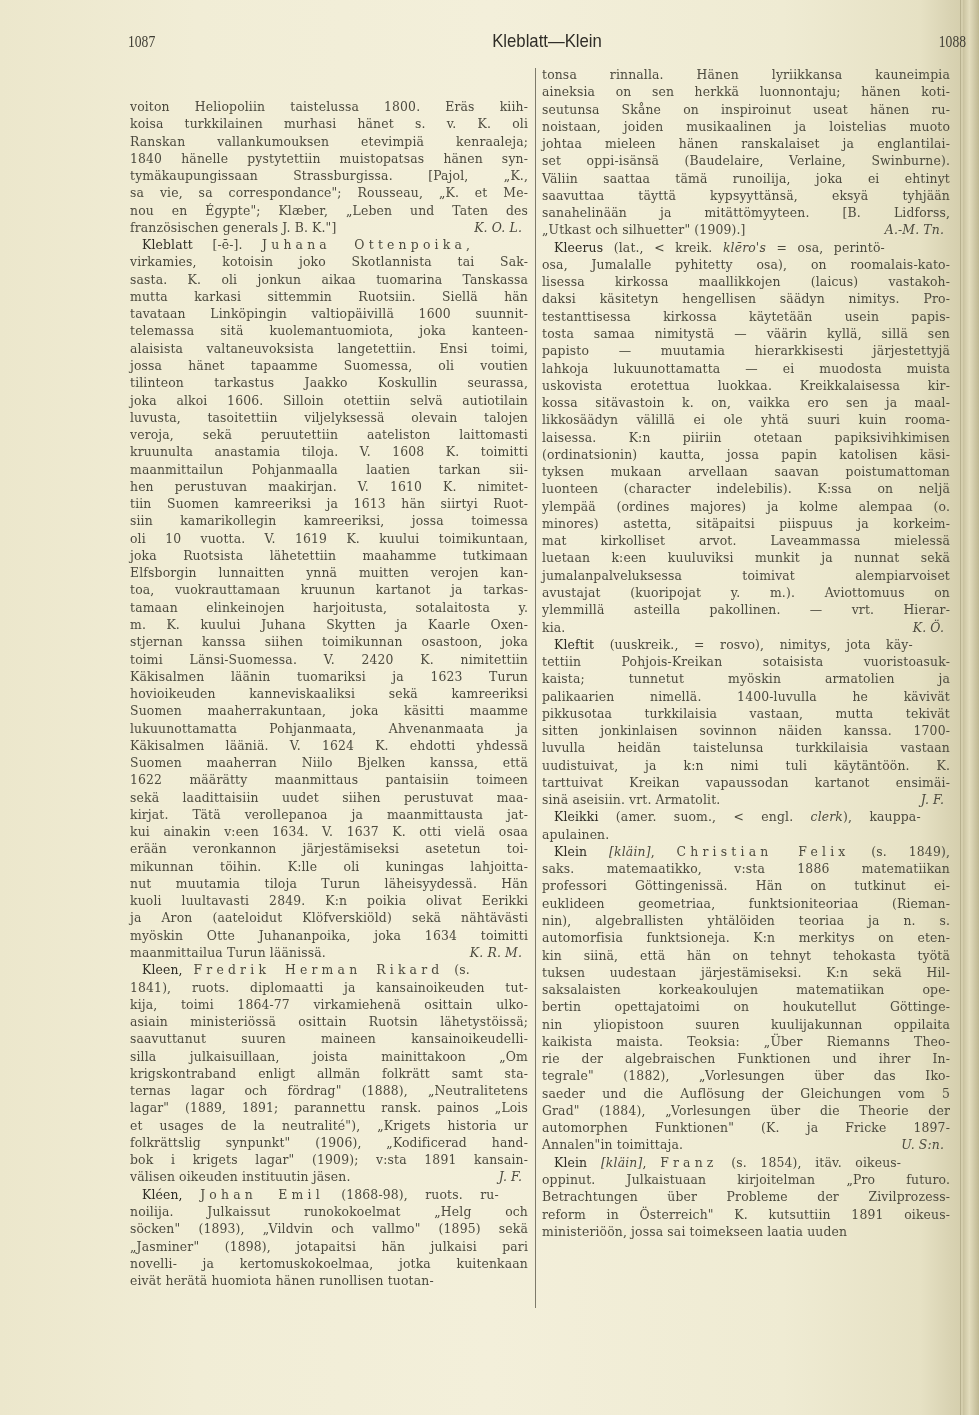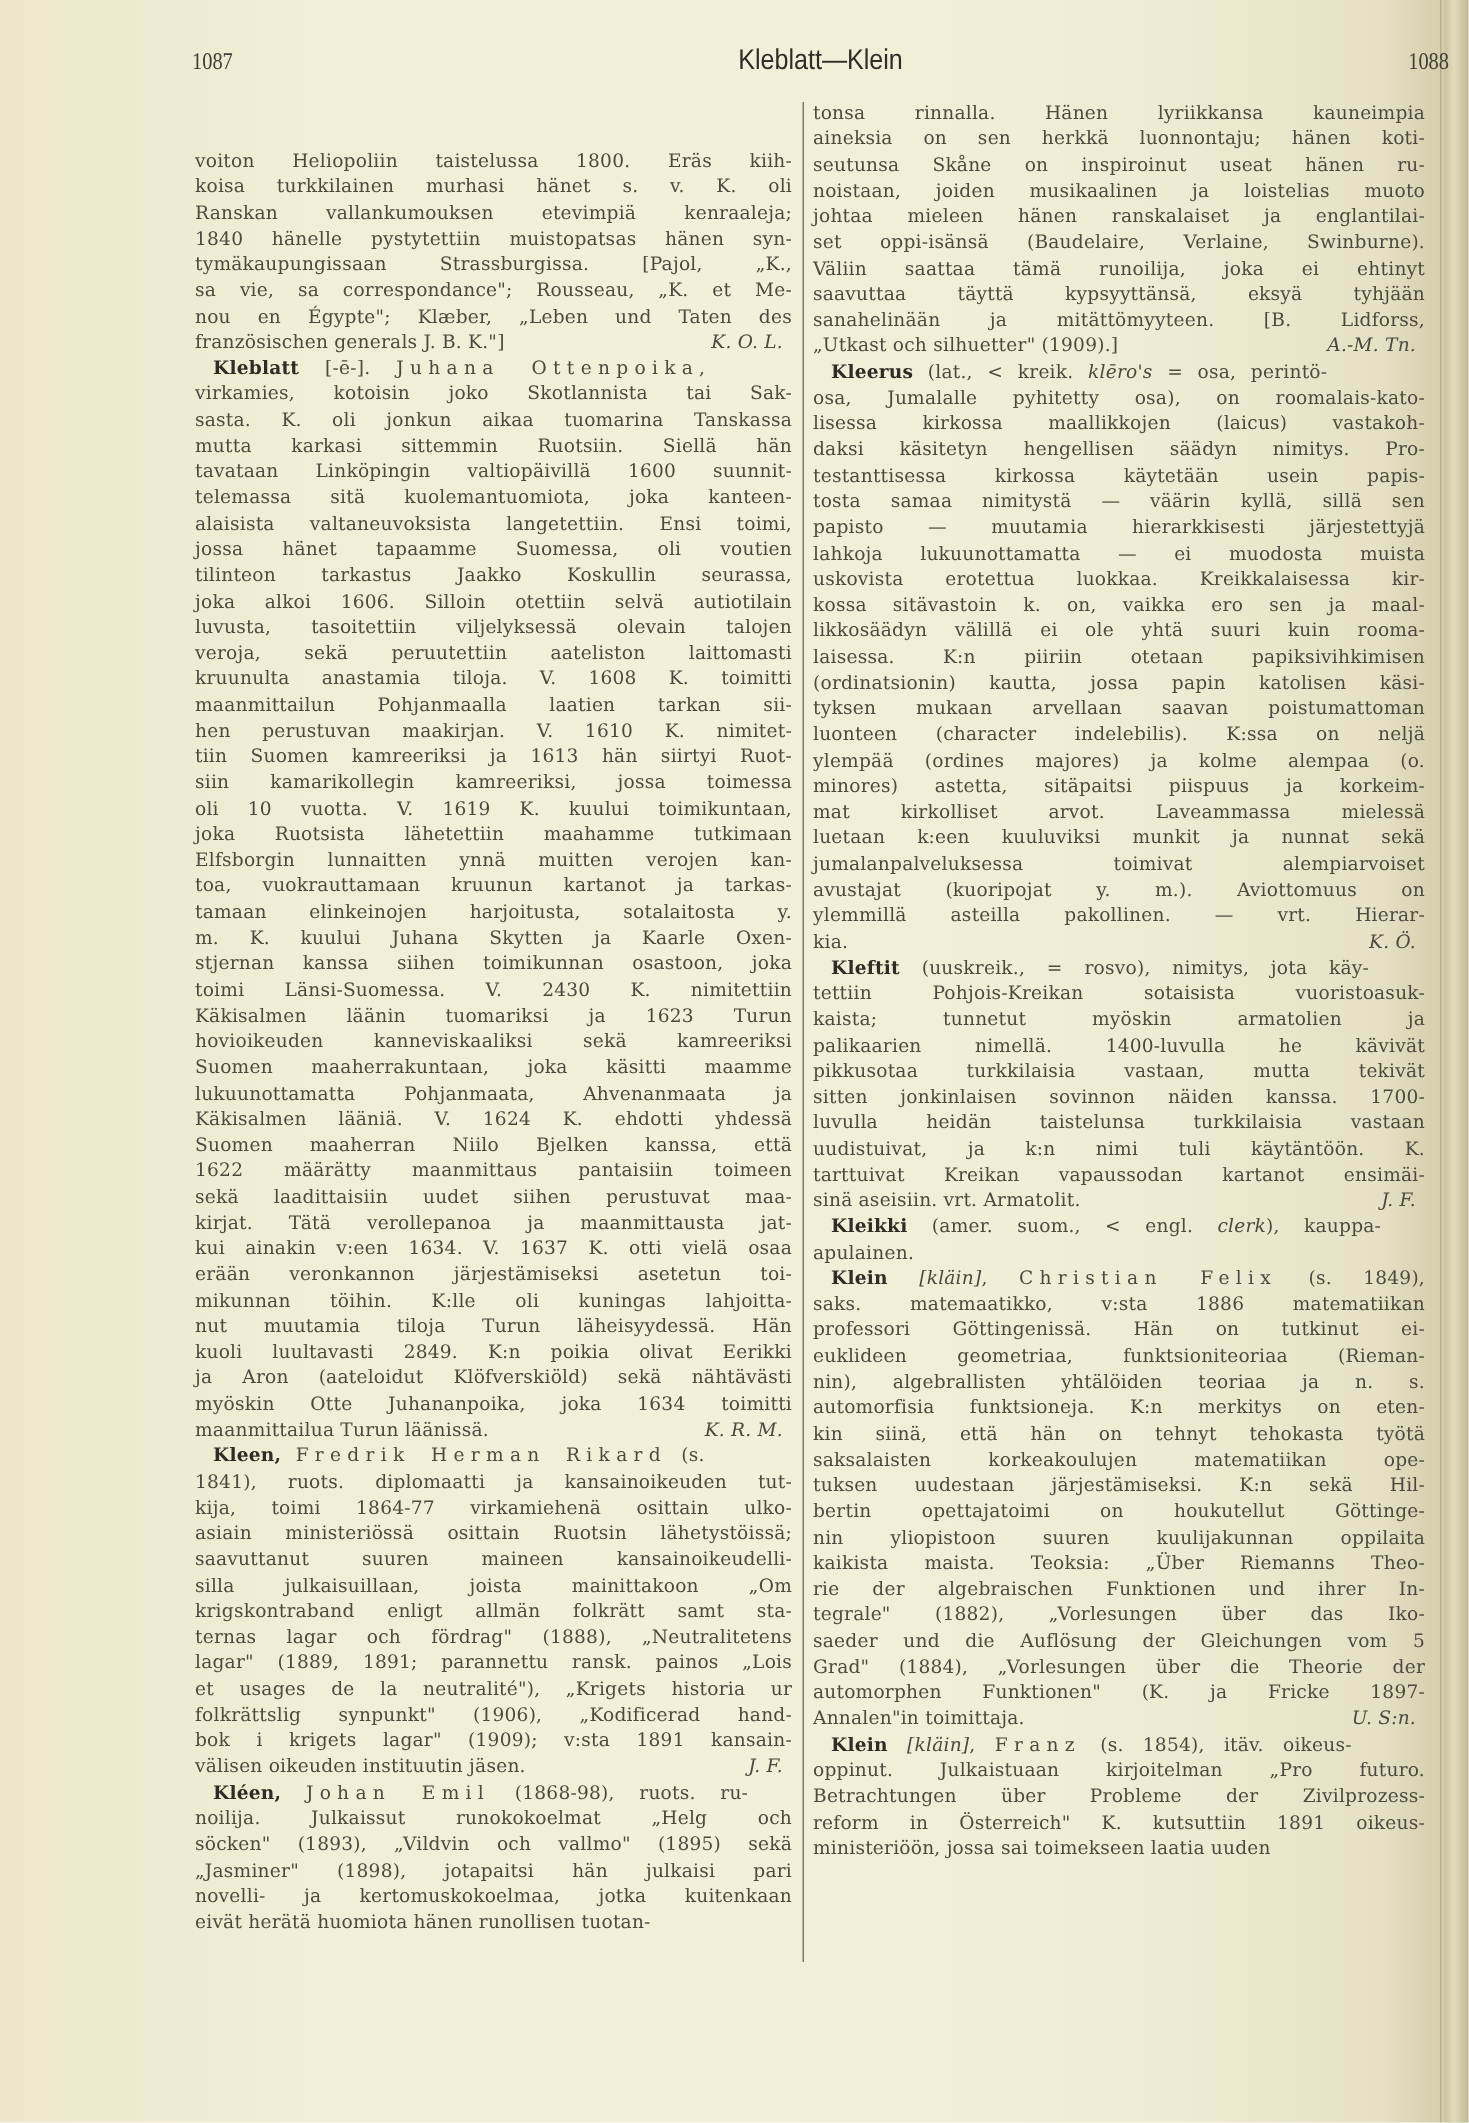--- a/index.html
+++ b/index.html
@@ -18,21 +18,21 @@
   .pnum.right { right:0; transform-origin:right; }
   .htitle { position:absolute; left:0; right:0; text-align:center; top:0; font-family:"Liberation Sans", sans-serif; font-size:19px; color:#2f2d27; transform:scaleX(0.88); }
   .col { position:absolute; top:66px; font-size:12.4px; line-height:17.28px; letter-spacing:0.15px; }
   .col.left { left:130px; width:398px;margin-top:32px; }
   .col.right { left:542px; width:408px; }
   .divider { position:absolute; left:535px; top:68px; width:1px; height:1240px; background:#7d7a6a; }
   .line { display:block; white-space:nowrap; text-align:justify; text-align-last:justify; height:17.28px; overflow:visible; }
   .line.last { text-align-last:left; }
   .line.sig { text-align-last:left; }
   .line .sigr { float:right; font-style:italic; margin-right:6px; }
-  .hw { font-weight:bold; color:#2e2c25; }
+  .hw { font-weight:normal; color:#2e2c25; }
   .sp { letter-spacing:4.2px; }
   .it { font-style:italic; }
   .ind { text-indent:12px; }
 </style>
 </head>
 <body>
 
 <div class="spine-line"></div>
 <div class="spine"></div>
 
@@ -68,21 +68,21 @@
     <span class="line">hen perustuvan maakirjan. V. 1610 K. nimitet-</span>
     <span class="line">tiin Suomen kamreeriksi ja 1613 hän siirtyi Ruot-</span>
     <span class="line">siin kamarikollegin kamreeriksi, jossa toimessa</span>
     <span class="line">oli 10 vuotta. V. 1619 K. kuului toimikuntaan,</span>
     <span class="line">joka Ruotsista lähetettiin maahamme tutkimaan</span>
     <span class="line">Elfsborgin lunnaitten ynnä muitten verojen kan-</span>
     <span class="line">toa, vuokrauttamaan kruunun kartanot ja tarkas-</span>
     <span class="line">tamaan elinkeinojen harjoitusta, sotalaitosta y.</span>
     <span class="line">m. K. kuului Juhana Skytten ja Kaarle Oxen-</span>
     <span class="line">stjernan kanssa siihen toimikunnan osastoon, joka</span>
-    <span class="line">toimi Länsi-Suomessa. V. 2430 K. nimitettiin</span>
+    <span class="line">toimi Länsi-Suomessa. V. 2420 K. nimitettiin</span>
     <span class="line">Käkisalmen läänin tuomariksi ja 1623 Turun</span>
     <span class="line">hovioikeuden kanneviskaaliksi sekä kamreeriksi</span>
     <span class="line">Suomen maaherrakuntaan, joka käsitti maamme</span>
     <span class="line">lukuunottamatta Pohjanmaata, Ahvenanmaata ja</span>
     <span class="line">Käkisalmen lääniä. V. 1624 K. ehdotti yhdessä</span>
     <span class="line">Suomen maaherran Niilo Bjelken kanssa, että</span>
     <span class="line">1622 määrätty maanmittaus pantaisiin toimeen</span>
     <span class="line">sekä laadittaisiin uudet siihen perustuvat maa-</span>
     <span class="line">kirjat. Tätä verollepanoa ja maanmittausta jat-</span>
     <span class="line">kui ainakin v:een 1634. V. 1637 K. otti vielä osaa</span>
@@ -160,22 +160,22 @@
     <span class="line sig"><span class="sigr">J. F.</span>sinä aseisiin. vrt. Armatolit.</span>
     <span class="line ind"><span class="hw">Kleikki</span> (amer. suom., &lt; engl. <span class="it">clerk</span>), kauppa-</span>
     <span class="line last">apulainen.</span>
     <span class="line ind"><span class="hw">Klein</span> <span class="it">[kläin]</span>, <span class="sp">Christian Felix</span> (s. 1849),</span>
     <span class="line">saks. matemaatikko, v:sta 1886 matematiikan</span>
     <span class="line">professori Göttingenissä. Hän on tutkinut ei-</span>
     <span class="line">euklideen geometriaa, funktsioniteoriaa (Rieman-</span>
     <span class="line">nin), algebrallisten yhtälöiden teoriaa ja n. s.</span>
     <span class="line">automorfisia funktsioneja. K:n merkitys on eten-</span>
     <span class="line">kin siinä, että hän on tehnyt tehokasta työtä</span>
+    <span class="line">tuksen uudestaan järjestämiseksi. K:n sekä Hil-</span>
     <span class="line">saksalaisten korkeakoulujen matematiikan ope-</span>
-    <span class="line">tuksen uudestaan järjestämiseksi. K:n sekä Hil-</span>
     <span class="line">bertin opettajatoimi on houkutellut Göttinge-</span>
     <span class="line">nin yliopistoon suuren kuulijakunnan oppilaita</span>
     <span class="line">kaikista maista. Teoksia: „Über Riemanns Theo-</span>
     <span class="line">rie der algebraischen Funktionen und ihrer In-</span>
     <span class="line">tegrale" (1882), „Vorlesungen über das Iko-</span>
     <span class="line">saeder und die Auflösung der Gleichungen vom 5</span>
     <span class="line">Grad" (1884), „Vorlesungen über die Theorie der</span>
     <span class="line">automorphen Funktionen" (K. ja Fricke 1897-</span>
     <span class="line sig"><span class="sigr">U. S:n.</span>Annalen"in toimittaja.</span>
     <span class="line ind"><span class="hw">Klein</span> <span class="it">[kläin]</span>, <span class="sp">Franz</span> (s. 1854), itäv. oikeus-</span>

